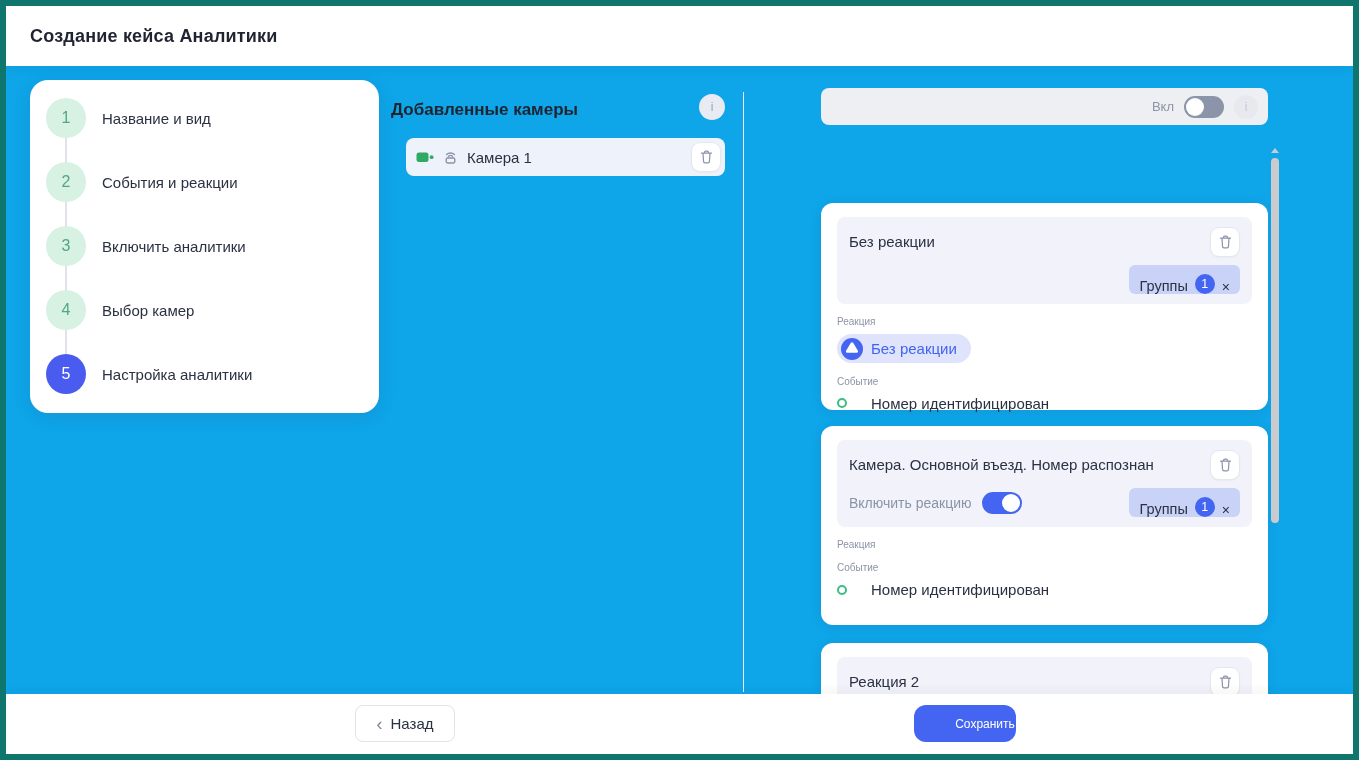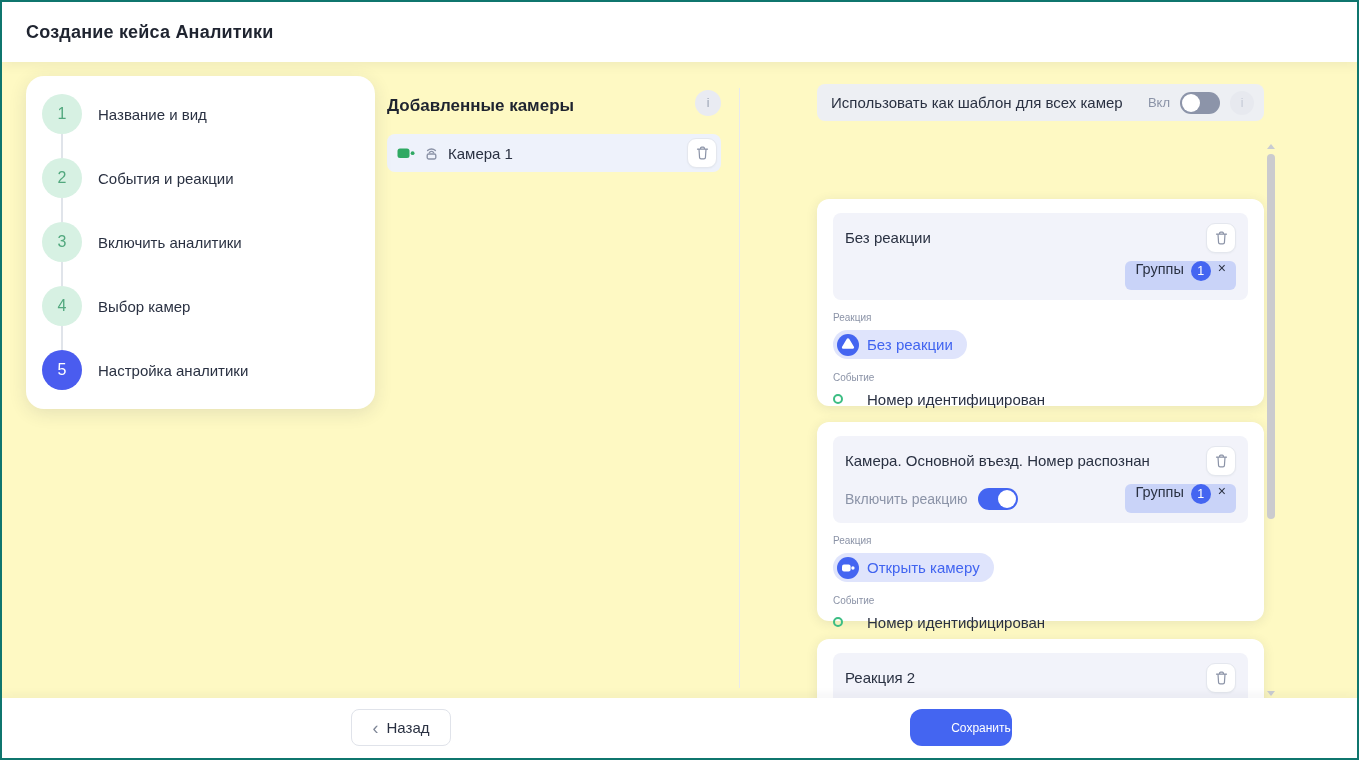--- a/index.html
+++ b/index.html
@@ -1,21 +1,21 @@
 <!DOCTYPE html>
 <html lang="ru"><head>
 <meta charset="utf-8">
 <style>
   * { margin:0; padding:0; box-sizing:border-box; }
   html,body { background:#fff; }
   body { font-family:"Liberation Sans", sans-serif; color:#2A3142; }
 
   .screen {
-    position:relative; width:1359px; height:760px; background:#fef9c3;
-    overflow:hidden; border:2px solid #0f766e;
+    position:relative; width:1359px; height:760px; background:#0ea5e9;
+    overflow:hidden; border:6px solid #0f766e;
   }
 
   
   .header {
     position:absolute; left:0; top:0; width:100%; height:60px; background:#fff;
     display:flex; align-items:center; padding:0 24px; z-index:20;
     box-shadow:0 4px 10px rgba(30,40,60,0.06);
   }
   .header-title { font-size:18px; font-weight:700; color:#1F2430; letter-spacing:.2px; }
   .close-btn {
@@ -42,21 +42,21 @@
   
   .cameras-panel { position:absolute; left:385px; top:88px; width:334px; z-index:4; }
   .cameras-head { display:flex; align-items:flex-end; justify-content:space-between; }
   .cameras-title { font-size:17px; font-weight:700; color:#1F2430; }
   .info-circle {
     width:26px; height:26px; border-radius:50%; background:#E9EBF2; border:none;
     color:#9AA3B5; font-size:12px; display:flex; align-items:center; justify-content:center; cursor:pointer;
   }
   .camera-list { margin-top:18px; display:flex; flex-direction:column; gap:7px; }
   .camera-row {
-    height:38px; border-radius:8px; display:flex; align-items:center; gap:8px; padding:0 4px 0 10px;
+    height:38px; border-radius:8px; display:flex; align-items:center; gap:8px; padding:0 4px 0 10px;margin-left:15px;
   }
   .camera-row.selected { background:#EEF2FB; }
   .camera-name { font-size:15px; color:#2A3142; }
   .icon-btn {
     margin-left:auto; width:30px; height:30px; background:#fff; border:1px solid #E4E7EE;
     border-radius:9px; display:flex; align-items:center; justify-content:center; cursor:pointer;
     box-shadow:0 1px 2px rgba(30,40,60,0.04);
   }
 
   .v-divider { position:absolute; left:737px; top:86px; width:1px; height:600px; background:#E8EAEF; }
@@ -89,21 +89,21 @@
   .reaction-card {
     position:absolute; left:815px; width:447px; background:#fff; border-radius:12px;
     box-shadow:0 2px 12px rgba(40,50,80,0.10); padding:14px 16px; z-index:3;
   }
   .card-header { background:#F2F3FA; border-radius:8px; padding:10px 12px; }
   .card-title-row { display:flex; align-items:flex-start; }
   .card-title { font-size:15px; color:#2A3142; padding-top:6px; }
   .card-second-row { display:flex; align-items:center; margin-top:8px; min-height:29px; }
   .enable-label { font-size:14px; color:#8B93A7; margin-right:10px; }
   .groups-chip {
-    margin-left:auto; display:inline-flex; align-items:flex-start; gap:7px; background:#C9D3F8;
+    margin-left:auto; display:inline-flex; align-items:flex-end; gap:7px; background:#C9D3F8;
     border-radius:6px; height:29px; padding:0 10px;
   }
   .groups-chip .chip-label { font-size:14.5px; color:#2A3142; }
   .count-badge {
     width:20px; height:20px; border-radius:50%; background:#4465F1; color:#fff; font-size:12.5px;
     display:flex; align-items:center; justify-content:center;
   }
   .chip-close { font-size:14px; color:#2A3142; cursor:pointer; background:none; border:none; line-height:1; }
 
   .field-label { font-size:10px; color:#8B93A7; margin-top:12px; }
@@ -210,21 +210,20 @@
             <path d="M1.5 3.2 h10 M4.6 3.2 V2.2 a1 1 0 0 1 1-1 h1.8 a1 1 0 0 1 1 1 v1 M3 3.2 l.55 8.2 a1.5 1.5 0 0 0 1.5 1.4 h2.9 a1.5 1.5 0 0 0 1.5-1.4 L10 3.2" stroke="#8B93A7" stroke-width="1.2" fill="none" stroke-linecap="round"></path>
           </svg>
         </button>
       </div>
     </div>
   </div>
 
   <div class="v-divider"></div>
 
   <div class="template-bar">
-    <div class="template-label">Использовать как шаблон для всех камер</div>
     <div class="template-right">
       <span class="toggle-state-label">Вкл</span>
       <button class="toggle off">
           <span class="knob"></span>
         </button>
       <button class="info-circle faint">
         <span>i</span>
       </button>
     </div>
   </div>
@@ -280,29 +279,20 @@
             <span class="knob"></span>
           </button>
         <div class="groups-chip">
           <span class="chip-label">Группы</span>
           <span class="count-badge">1</span>
           <button class="chip-close">×</button>
         </div>
       </div>
     </div>
     <div class="field-label">Реакция</div>
-    <div class="reaction-chip">
-      <span class="chip-icon-circle">
-        <svg width="22" height="22" viewBox="0 0 22 22">
-          <rect x="5" y="7.5" width="8.6" height="7" rx="2" fill="#fff"></rect>
-          <circle cx="15.9" cy="11" r="1.7" fill="#fff"></circle>
-        </svg>
-      </span>
-      <span class="chip-text">Открыть камеру</span>
-    </div>
     <div class="field-label">Событие</div>
     <div class="event-row">
       <span class="event-ring"></span>
       <span class="event-text">Номер идентифицирован</span>
     </div>
   </div>
 
   <div class="reaction-card" style="top:637px; height:200px;">
     <div class="card-header">
       <div class="card-title-row">

